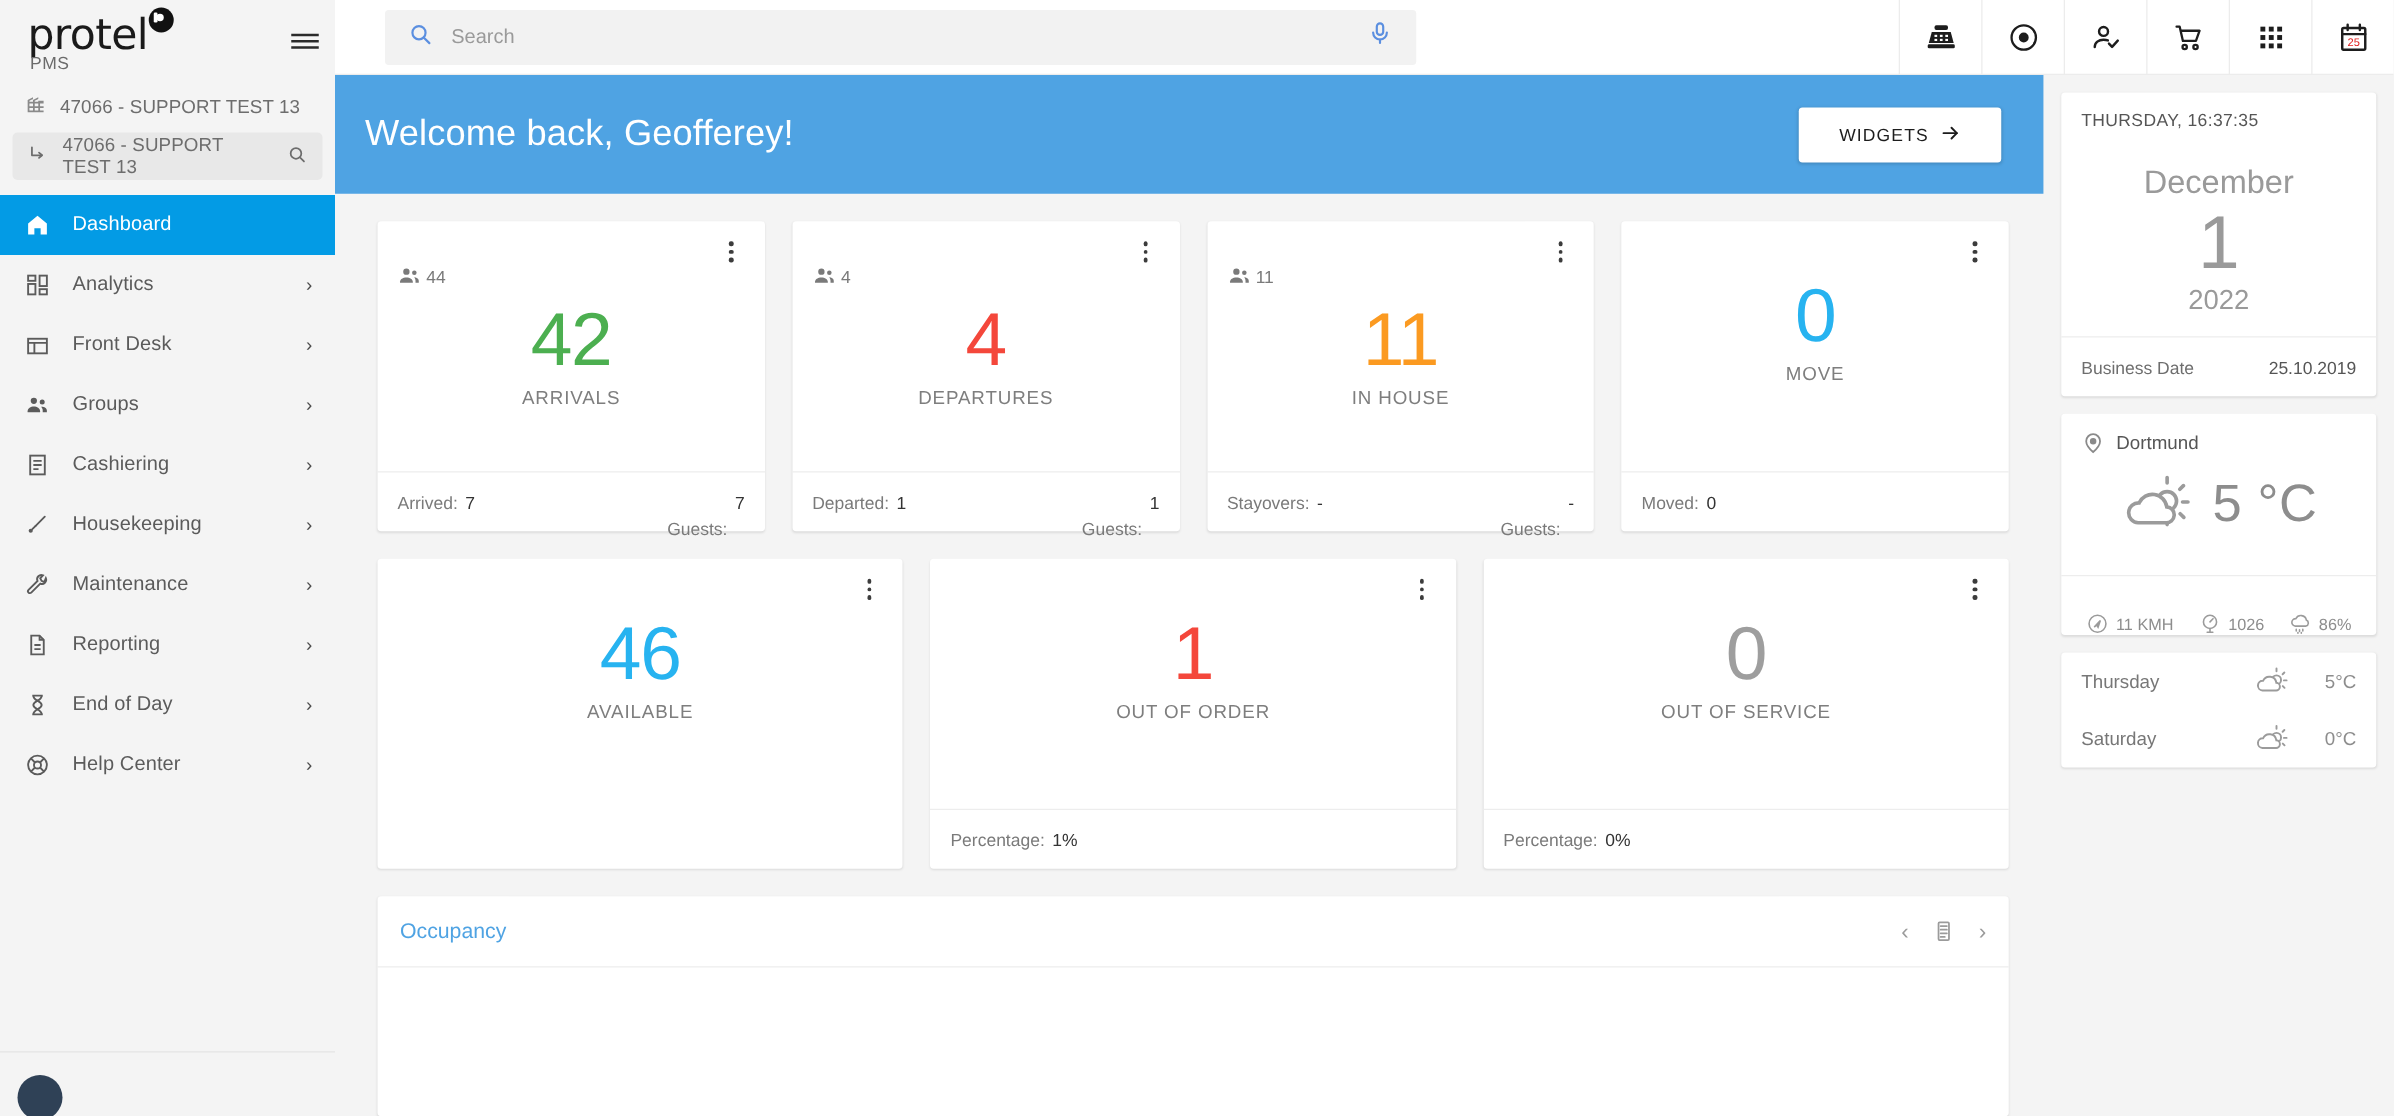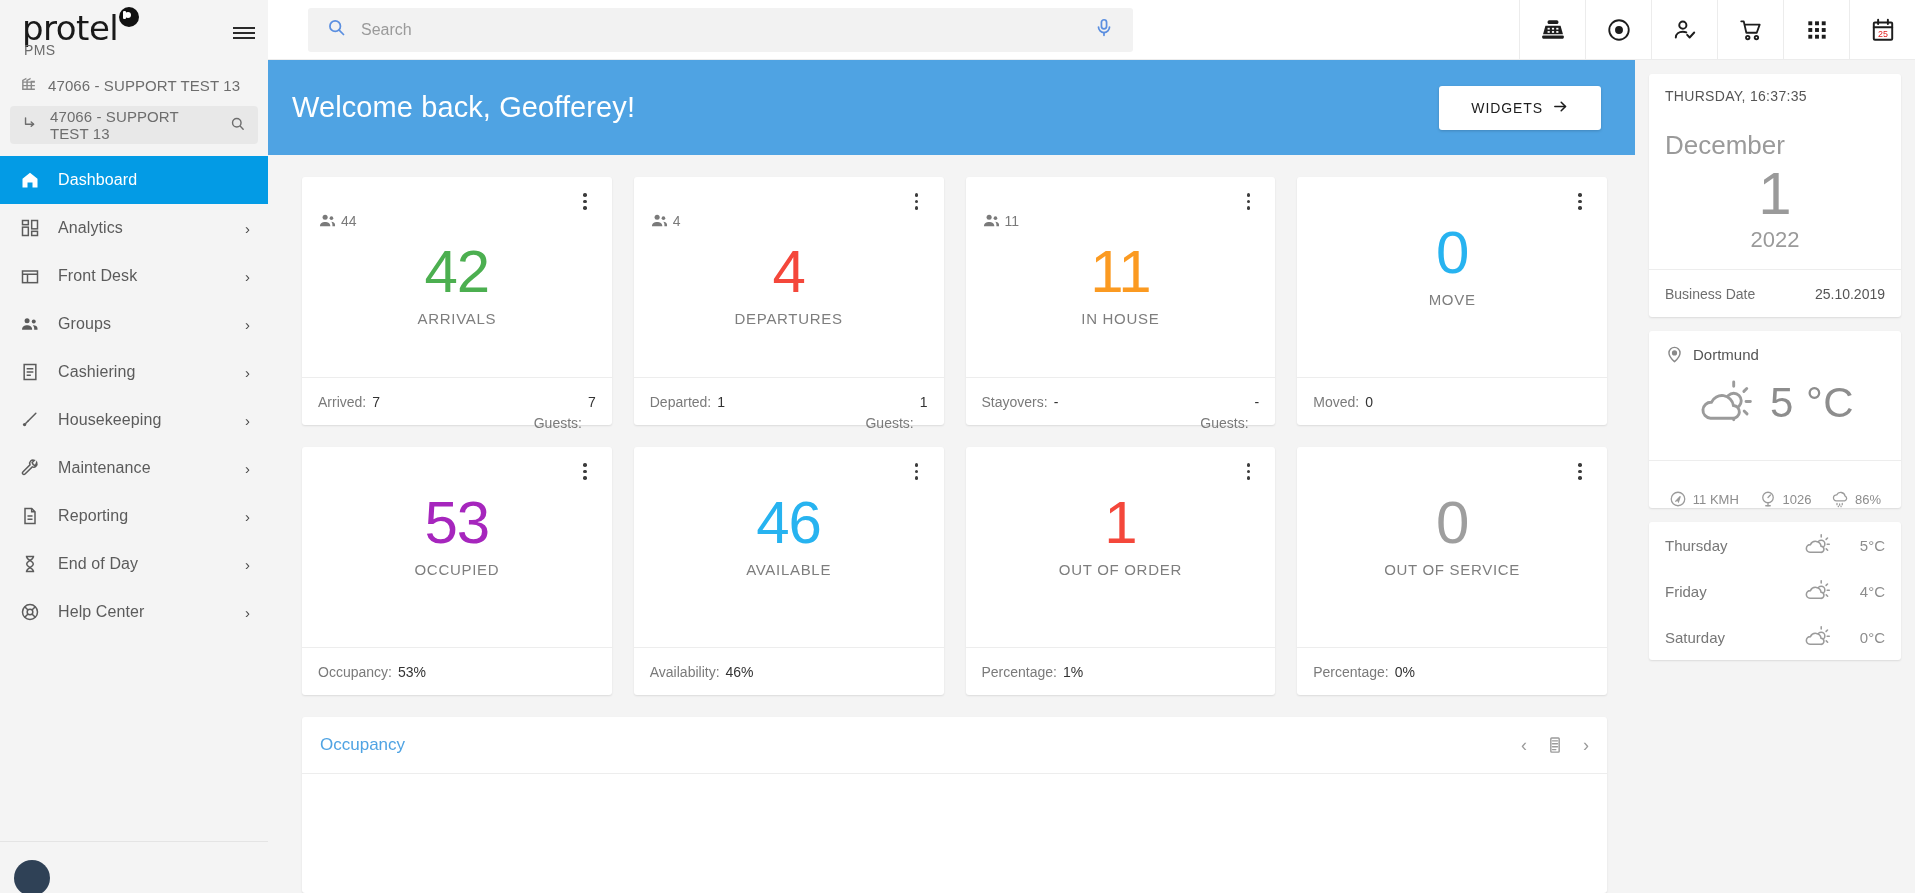--- a/index.html
+++ b/index.html
@@ -152,21 +152,21 @@
   .panel-body { border-top: 1px solid #ededed; height: 120px; }
 
   
   .right-col {
     width: 280px; flex: 0 0 280px; padding: 14px 14px 0 14px;
     background: #f4f4f4; display: flex; flex-direction: column; gap: 14px; overflow: hidden;
   }
   .rcard { background: #fff; border-radius: 3px; box-shadow: 0 1px 2px rgba(0,0,0,.10); }
   .rcard-inner { padding: 14px 16px 16px 16px; }
   .rday { font-size: 14px; color: #555; letter-spacing: 0.3px; }
-  .rmonth { font-size: 26px; color: #9a9a9a; font-weight: 300; margin-top: 26px; }
+  .rmonth { text-align: center; font-size: 26px; color: #9a9a9a; font-weight: 300; margin-top: 26px; }
   .rdaynum { text-align: center; font-size: 60px; line-height: 62px; color: #9a9a9a; font-weight: 300; margin-top: 2px; }
   .ryear { text-align: center; font-size: 22px; color: #9a9a9a; font-weight: 300; margin-top: 2px; }
   .rcard-foot {
     border-top: 1px solid #ededed; height: 48px; display: flex; align-items: center;
     padding: 0 16px; font-size: 14px; color: #6e6e6e;
   }
   .rcard-foot .right { margin-left: auto; color: #555; }
 
   .wloc { display: flex; align-items: center; gap: 9px; color: #555; font-size: 15px; }
   .wloc svg { width: 19px; height: 19px; display: block; }
@@ -552,59 +552,35 @@
                 </div>
               </div>
               <div class="kpi-foot">
                 <span>Moved:</span>
                 <span class="val">0</span>
               </div>
             </div>
           </div>
 
           <div class="card-row">
+
             <div class="kpi">
               <div class="kpi-body">
                 <div class="kpi-top">
                   <span class="kpi-guests"></span>
                   <span class="kpi-kebab">
                       <i></i>
                       <i></i>
                       <i></i>
                     </span>
                 </div>
                 <div class="kpi-center">
-                  <div class="kpi-num" style="color:#a626bd">53</div>
-                  <div class="kpi-label">OCCUPIED</div>
-                </div>
-              </div>
-              <div class="kpi-foot">
-                <span>Occupancy:</span>
-                <span class="val">53%</span>
-              </div>
-            </div>
-
-            <div class="kpi">
-              <div class="kpi-body">
-                <div class="kpi-top">
-                  <span class="kpi-guests"></span>
-                  <span class="kpi-kebab">
-                      <i></i>
-                      <i></i>
-                      <i></i>
-                    </span>
-                </div>
-                <div class="kpi-center">
                   <div class="kpi-num" style="color:#27b3f0">46</div>
                   <div class="kpi-label">AVAILABLE</div>
                 </div>
-              </div>
-              <div class="kpi-foot">
-                <span>Availability:</span>
-                <span class="val">46%</span>
               </div>
             </div>
 
             <div class="kpi">
               <div class="kpi-body">
                 <div class="kpi-top">
                   <span class="kpi-guests"></span>
                   <span class="kpi-kebab">
                       <i></i>
                       <i></i>
@@ -738,31 +714,20 @@
             <span>
                 <svg viewBox="0 0 40 34" fill="none" stroke="#9b9b9b" stroke-width="2.2" stroke-linecap="round">
                   <path d="M26 5.5v-3M33 9l2-2M34.5 16h3M33.2 22.5l2 2"></path>
                   <circle cx="26" cy="15.5" r="5.2"></circle>
                   <path d="M10 27.5a5.5 5.5 0 0 1 .6-11 8 8 0 0 1 15.2 2.2 4.4 4.4 0 0 1-.6 8.8H10z" fill="#fff"></path>
                 </svg>
               </span>
             <span class="ftemp">5°C</span>
           </div>
           <div class="frow">
-            <span class="fday">Friday</span>
-            <span>
-                <svg viewBox="0 0 40 34" fill="none" stroke="#9b9b9b" stroke-width="2.2" stroke-linecap="round">
-                  <path d="M26 5.5v-3M33 9l2-2M34.5 16h3M33.2 22.5l2 2"></path>
-                  <circle cx="26" cy="15.5" r="5.2"></circle>
-                  <path d="M10 27.5a5.5 5.5 0 0 1 .6-11 8 8 0 0 1 15.2 2.2 4.4 4.4 0 0 1-.6 8.8H10z" fill="#fff"></path>
-                </svg>
-              </span>
-            <span class="ftemp">4°C</span>
-          </div>
-          <div class="frow">
             <span class="fday">Saturday</span>
             <span>
                 <svg viewBox="0 0 40 34" fill="none" stroke="#9b9b9b" stroke-width="2.2" stroke-linecap="round">
                   <path d="M26 5.5v-3M33 9l2-2M34.5 16h3M33.2 22.5l2 2"></path>
                   <circle cx="26" cy="15.5" r="5.2"></circle>
                   <path d="M10 27.5a5.5 5.5 0 0 1 .6-11 8 8 0 0 1 15.2 2.2 4.4 4.4 0 0 1-.6 8.8H10z" fill="#fff"></path>
                 </svg>
               </span>
             <span class="ftemp">0°C</span>
           </div>

